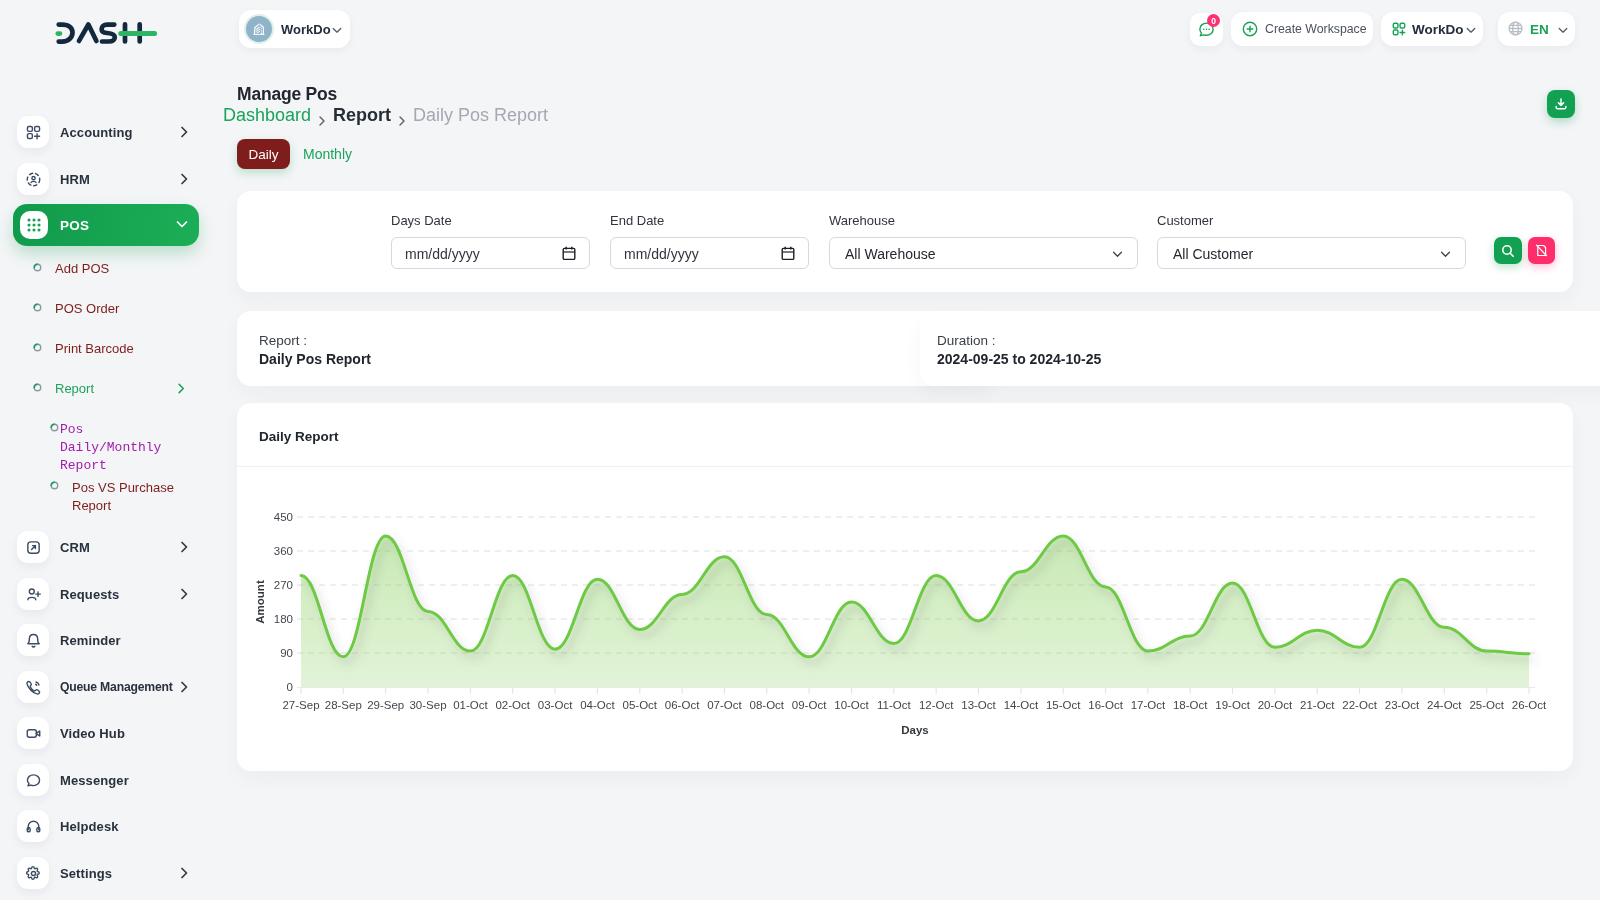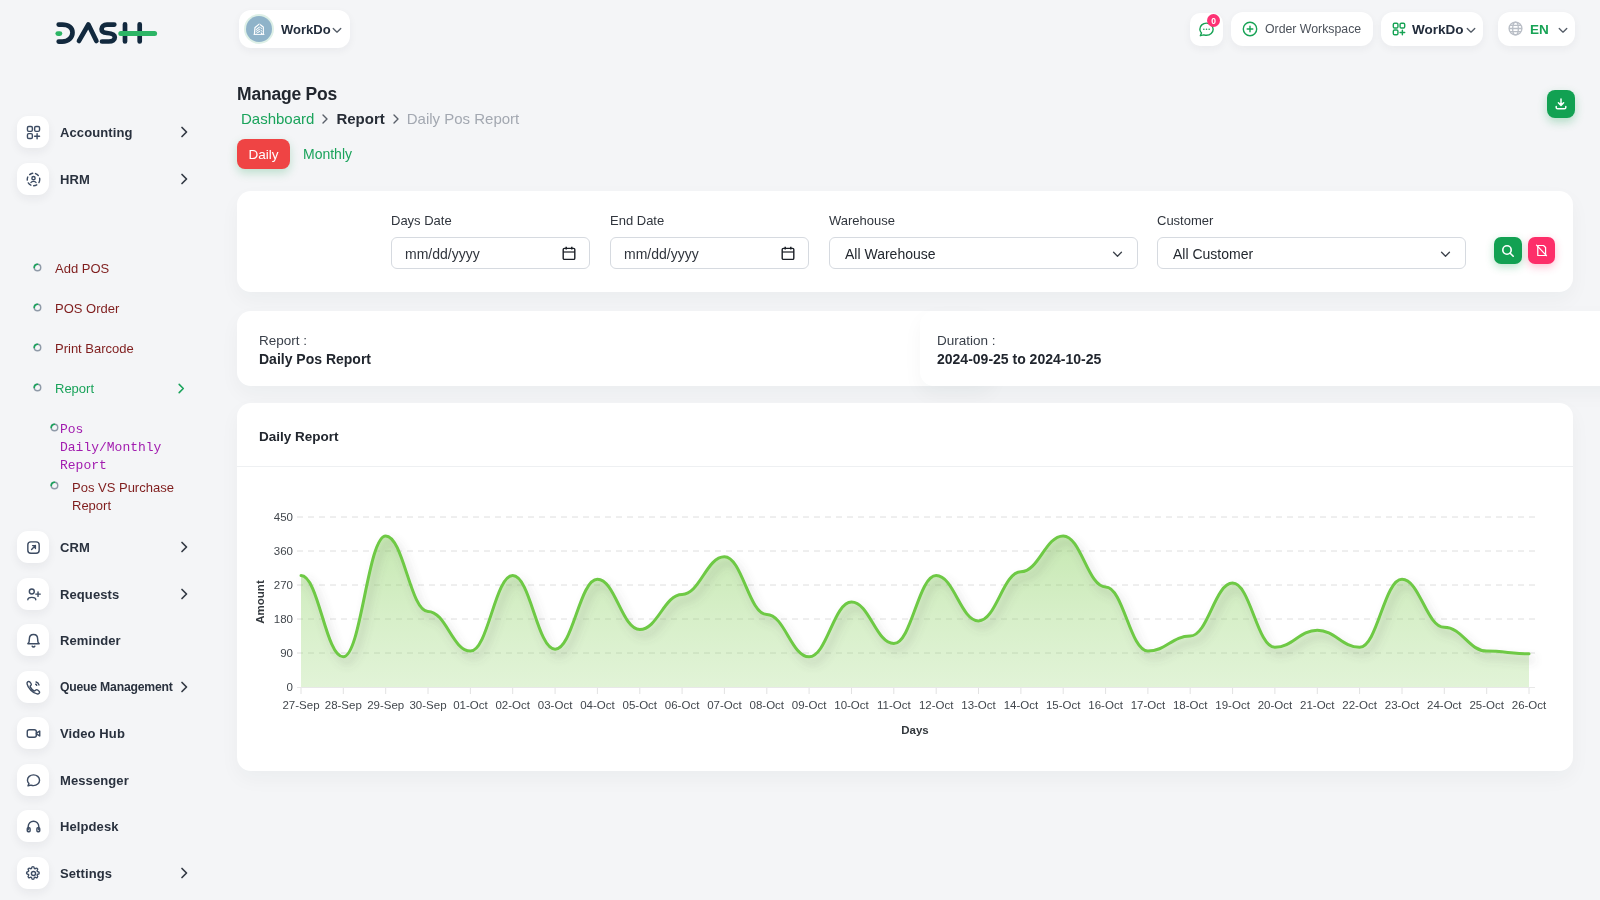--- a/index.html
+++ b/index.html
@@ -55,20 +55,39 @@
         <circle cx="9" cy="7.6" r="1.7"></circle>
           <path d="M6.3 12.3 C6.9 10.6 11.1 10.6 11.7 12.3"></path>
       </svg>
     </div>
     <span class="lbl">HRM</span>
     <svg class="chev" width="8" height="12" viewBox="0 0 8 12" fill="none" stroke="#333a45" stroke-width="1.7" stroke-linecap="round" stroke-linejoin="round">
         <path d="M2 1.5 L6.5 6 L2 10.5"></path>
       </svg>
   </div>
 
+  <div class="abs" style="left:13px;top:204px;width:186px;height:42px;background:linear-gradient(100deg,#109a4b,#1cae57);border-radius:14px;box-shadow:0 8px 16px rgba(23,161,84,.25);">
+    <div class="abs" style="left:7px;top:7px;width:28px;height:28px;background:#fff;border-radius:10px;display:flex;align-items:center;justify-content:center;">
+      <svg width="16" height="16" viewBox="0 0 16 16" fill="#17a355">
+        <circle cx="3" cy="3" r="1.55"></circle>
+          <circle cx="8" cy="3" r="1.55"></circle>
+          <circle cx="13" cy="3" r="1.55"></circle>
+        <circle cx="3" cy="8" r="1.55"></circle>
+          <circle cx="8" cy="8" r="1.55"></circle>
+          <circle cx="13" cy="8" r="1.55"></circle>
+        <circle cx="3" cy="13" r="1.55"></circle>
+          <circle cx="8" cy="13" r="1.55"></circle>
+          <circle cx="13" cy="13" r="1.55"></circle>
+      </svg>
+    </div>
+    <span class="abs" style="left:47px;top:50%;transform:translateY(-50%);font-size:13.5px;font-weight:700;color:#fff;letter-spacing:.3px;">POS</span>
+    <svg class="abs" style="right:11px;top:16px;" width="12" height="8" viewBox="0 0 12 8" fill="none" stroke="#fff" stroke-width="1.7" stroke-linecap="round" stroke-linejoin="round">
+        <path d="M1.5 2 L6 6.5 L10.5 2"></path>
+      </svg>
+  </div>
 
   <div class="subitem" style="top:261px;">
     <svg class="dot" width="9" height="9" viewBox="0 0 10 10">
         <circle cx="5" cy="5" r="3.6" fill="none" stroke="#8f9aa8" stroke-width="1.6"></circle>
         <path d="M5 1.4 A3.6 3.6 0 0 0 1.4 5" fill="none" stroke="#1aa35b" stroke-width="1.9" stroke-linecap="round"></path>
       </svg>
     <span class="lbl">Add POS</span>
   </div>
   <div class="subitem" style="top:301px;">
     <svg class="dot" width="9" height="9" viewBox="0 0 10 10">
@@ -234,21 +253,21 @@
       </g>
   </svg>
 </div>
 <div class="abs" style="left:1207px;top:14px;width:13px;height:13px;border-radius:50%;background:#fd3274;color:#fff;font-size:8.5px;font-weight:700;display:flex;align-items:center;justify-content:center;">0</div>
 
 <div class="pill" style="left:1231px;top:12px;width:142px;height:34px;">
   <svg class="abs" style="left:11px;top:9px;" width="16" height="16" viewBox="0 0 16 16" fill="none" stroke="#17a355" stroke-width="1.4" stroke-linecap="round">
     <circle cx="8" cy="8" r="6.7"></circle>
       <path d="M8 5.2 V10.8 M5.2 8 H10.8"></path>
   </svg>
-  <span class="abs" style="left:34px;top:50%;transform:translateY(-50%);font-size:12.3px;font-weight:400;color:#4c525b;white-space:nowrap;">Order Workspace</span>
+  <span class="abs" style="left:34px;top:50%;transform:translateY(-50%);font-size:12.3px;font-weight:400;color:#4c525b;white-space:nowrap;">Create Workspace</span>
 </div>
 
 <div class="pill" style="left:1381px;top:12px;width:102px;height:34px;">
   <svg class="abs" style="left:10px;top:9px;" width="16" height="16" viewBox="0 0 18 18" fill="none" stroke="#17a355" stroke-width="1.6" stroke-linecap="round" stroke-linejoin="round">
     <rect x="2.6" y="2.6" width="5.2" height="5.2" rx="1.4"></rect>
       <rect x="10.2" y="2.6" width="5.2" height="5.2" rx="1.4"></rect>
       <rect x="2.6" y="10.2" width="5.2" height="5.2" rx="1.4"></rect>
     <path d="M12.8 10.4 V15.6 M10.2 13 H15.4"></path>
   </svg>
   <span class="abs" style="left:31px;top:50%;transform:translateY(-50%);font-size:13.5px;font-weight:700;color:#232d3c;">WorkDo</span>
@@ -263,33 +282,33 @@
       <ellipse cx="9" cy="9" rx="3" ry="6.8"></ellipse>
       <path d="M2.3 9 H15.7 M3.2 5.6 H14.8 M3.2 12.4 H14.8"></path>
   </svg>
   <span class="abs" style="left:32px;top:50%;transform:translateY(-50%);font-size:13.5px;font-weight:700;color:#17a355;">EN</span>
   <svg class="abs" style="right:7px;top:15px;" width="10" height="7" viewBox="0 0 12 8" fill="none" stroke="#555d68" stroke-width="1.6" stroke-linecap="round" stroke-linejoin="round">
       <path d="M1.5 1.5 L6 6 L10.5 1.5"></path>
     </svg>
 </div>
 
 <div class="abs" style="left:237px;top:84px;font-size:17.5px;font-weight:700;color:#21262e;letter-spacing:-0.2px;">Manage Pos</div>
-<div class="abs" style="left:241px;top:110px;height:16px;font-size:15px;display:flex;align-items:center;white-space:nowrap;">
+<div class="abs" style="left:223px;top:110px;height:16px;font-size:18px;display:flex;align-items:flex-end;white-space:nowrap;">
   <span style="color:#1aa35b;">Dashboard</span>
   <svg style="margin:1px 8px 0 8px;" width="6" height="10" viewBox="0 0 6 10" fill="none" stroke="#595f69" stroke-width="1.4" stroke-linecap="round" stroke-linejoin="round">
       <path d="M1 1 L5 5 L1 9"></path>
     </svg>
   <span style="color:#272d37;font-weight:600;">Report</span>
   <svg style="margin:1px 8px 0 8px;" width="6" height="10" viewBox="0 0 6 10" fill="none" stroke="#595f69" stroke-width="1.4" stroke-linecap="round" stroke-linejoin="round">
       <path d="M1 1 L5 5 L1 9"></path>
     </svg>
   <span style="color:#a3a8b1;">Daily Pos Report</span>
 </div>
 
-<div class="abs" style="left:237px;top:139px;width:53px;height:30px;background:#ef4444;border-radius:8px;color:#fff;font-size:13.5px;font-weight:500;display:flex;align-items:center;justify-content:center;box-shadow:0 4px 10px rgba(23,161,84,.25);">Daily</div>
+<div class="abs" style="left:237px;top:139px;width:53px;height:30px;background:#7f1d1d;border-radius:8px;color:#fff;font-size:13.5px;font-weight:500;display:flex;align-items:center;justify-content:center;box-shadow:0 4px 10px rgba(23,161,84,.25);">Daily</div>
 <div class="abs" style="left:303px;top:139px;height:30px;display:flex;align-items:center;color:#1aa35b;font-size:14px;font-weight:500;">Monthly</div>
 
 <div class="abs" style="left:1547px;top:90px;width:28px;height:28px;background:#12a152;border-radius:8px;display:flex;align-items:center;justify-content:center;box-shadow:0 4px 10px rgba(23,161,84,.3);">
   <svg width="14" height="14" viewBox="0 0 14 14" fill="none" stroke="#fff" stroke-width="1.5" stroke-linecap="round" stroke-linejoin="round">
     <path d="M7 2 V8.2 M4.4 5.8 L7 8.4 L9.6 5.8"></path>
       <path d="M2.2 9.4 V10.4 C2.2 11.2 2.8 11.8 3.6 11.8 H10.4 C11.2 11.8 11.8 11.2 11.8 10.4 V9.4"></path>
   </svg>
 </div>
 
 <div class="card" style="left:237px;top:191px;width:1336px;height:101px;">

